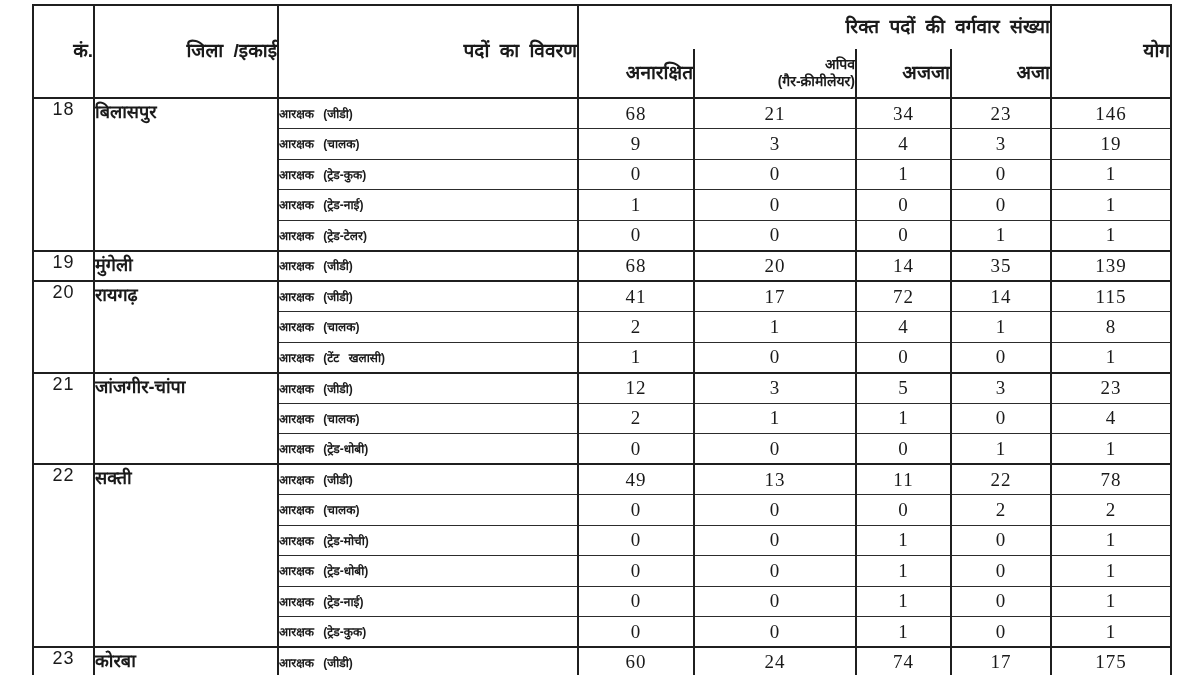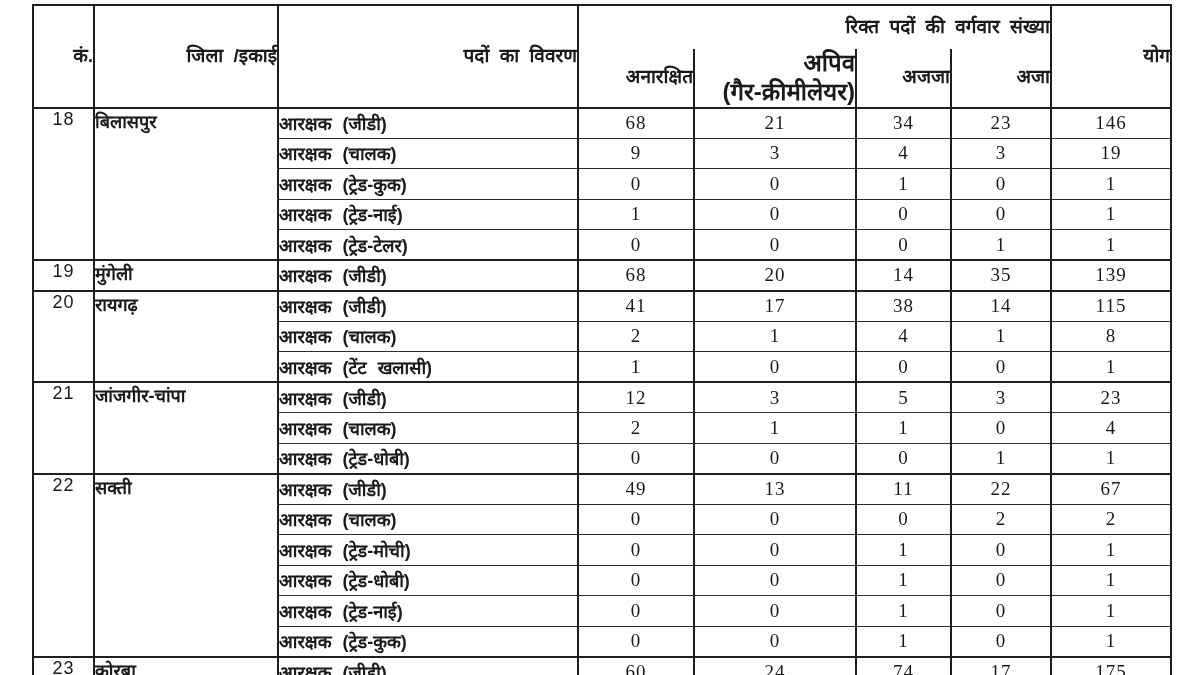--- a/index.html
+++ b/index.html
@@ -34,21 +34,21 @@
   thead th { border-width: 2px; }
 
   th.hdr {
     font-size: 19px;
     font-weight: bold;
     word-spacing: 5px;
     text-align: right;
     vertical-align: middle;
     line-height: 1.2;
   }
-  th.hdr-sub2 { font-size: 24px; }
+  th.hdr-sub2 { font-size: 14px; }
   tr.hdr-row1 { height: 44px; }
   tr.hdr-row2 { height: 49px; }
 
   tbody tr { height: 30.5px; }
   tbody tr.group-first td { border-top-width: 2px; }
   tbody tr.group-next  td { border-top-width: 1px; border-top-color: #2c2c2c; }
 
   td.sn-cell {
     text-align: center;
     vertical-align: top;
@@ -62,21 +62,21 @@
     text-align: left;
     vertical-align: top;
     font-size: 18px;
     font-weight: bold;
     padding: 3px 4px 0 10px;
     margin-left: 43px;
   }
   td.post-cell {
     text-align: left;
     vertical-align: middle;
-    font-size: 18px;
+    font-size: 12px;
     font-weight: bold;
     word-spacing: 6px;
     padding-left: 13px;
     white-space: nowrap;
   }
   td.num-cell {
     text-align: center;
     vertical-align: middle;
     font-family: "Liberation Serif", serif;
     font-size: 19px;
@@ -168,21 +168,21 @@
           <td class="num-cell">14</td>
           <td class="num-cell">35</td>
           <td class="num-cell">139</td>
         </tr>
         <tr class="group-first">
           <td class="sn-cell" rowspan="3">20</td>
           <td class="district-cell" rowspan="3">रायगढ़</td>
           <td class="post-cell">आरक्षक (जीडी)</td>
           <td class="num-cell">41</td>
           <td class="num-cell">17</td>
-          <td class="num-cell">38</td>
+          <td class="num-cell">72</td>
           <td class="num-cell">14</td>
           <td class="num-cell">115</td>
         </tr>
         <tr class="group-next">
           <td class="post-cell">आरक्षक (चालक)</td>
           <td class="num-cell">2</td>
           <td class="num-cell">1</td>
           <td class="num-cell">4</td>
           <td class="num-cell">1</td>
           <td class="num-cell">8</td>
@@ -222,21 +222,21 @@
           <td class="num-cell">1</td>
         </tr>
         <tr class="group-first">
           <td class="sn-cell" rowspan="6">22</td>
           <td class="district-cell" rowspan="6">सक्ती</td>
           <td class="post-cell">आरक्षक (जीडी)</td>
           <td class="num-cell">49</td>
           <td class="num-cell">13</td>
           <td class="num-cell">11</td>
           <td class="num-cell">22</td>
-          <td class="num-cell">67</td>
+          <td class="num-cell">78</td>
         </tr>
         <tr class="group-next">
           <td class="post-cell">आरक्षक (चालक)</td>
           <td class="num-cell">0</td>
           <td class="num-cell">0</td>
           <td class="num-cell">0</td>
           <td class="num-cell">2</td>
           <td class="num-cell">2</td>
         </tr>
         <tr class="group-next">

